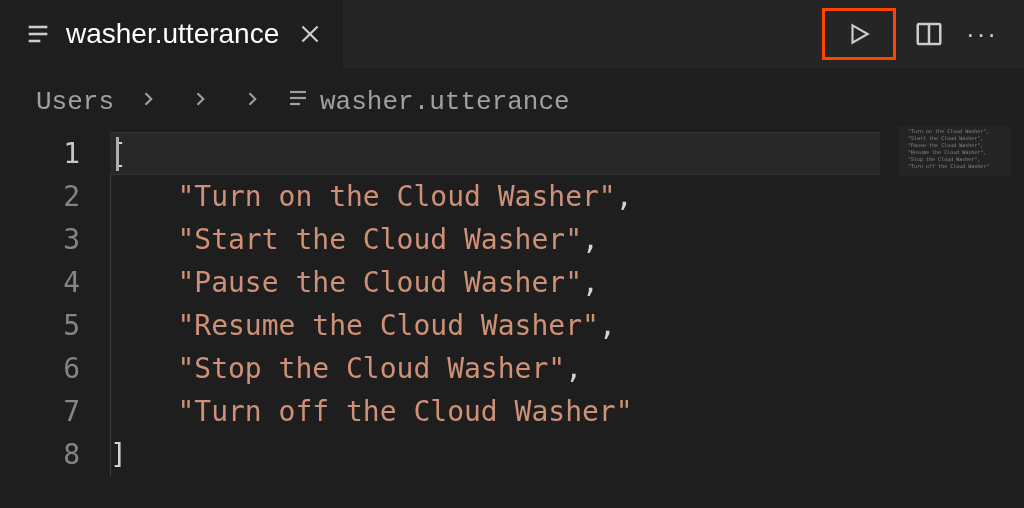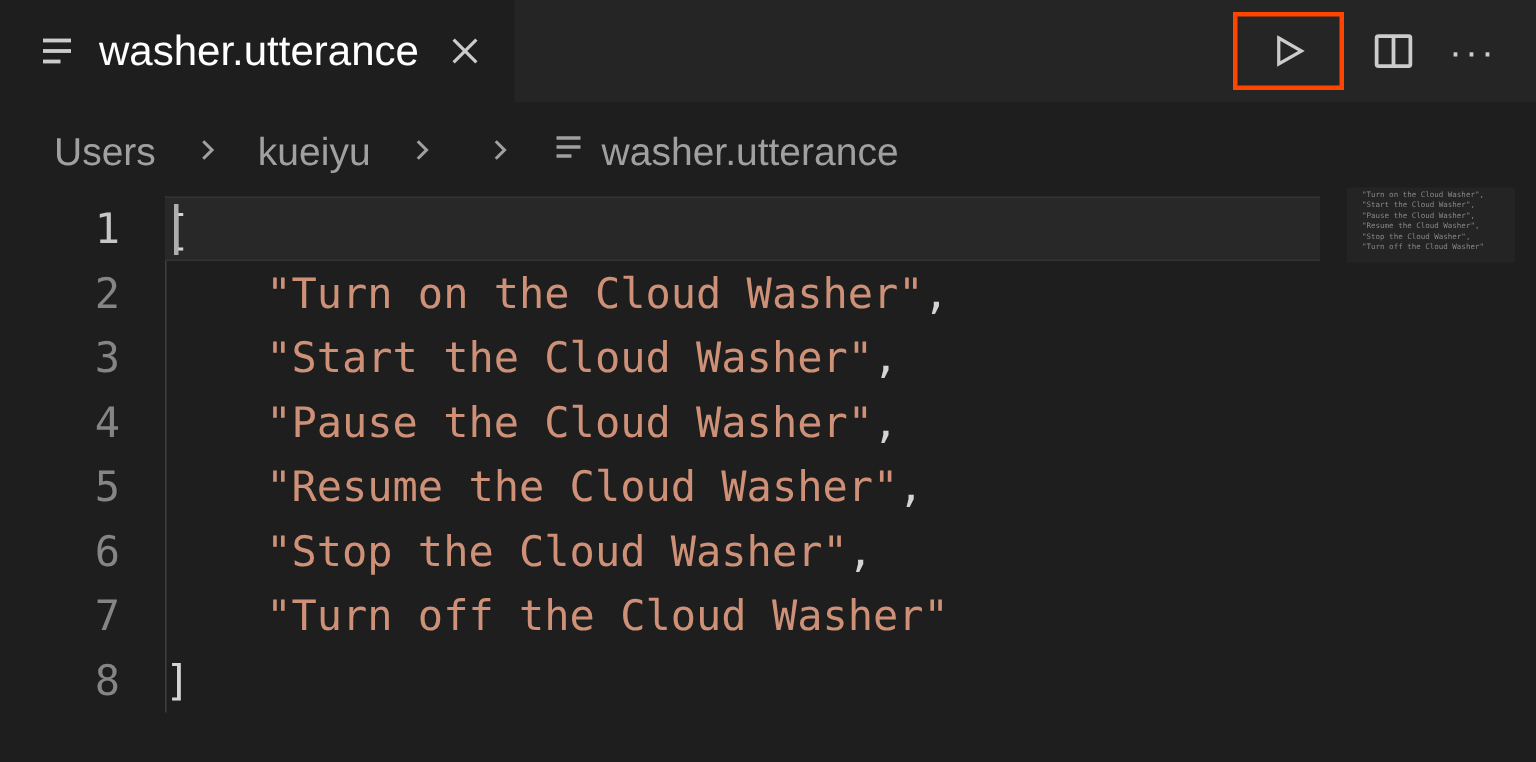--- a/index.html
+++ b/index.html
@@ -94,20 +94,21 @@
       letter-spacing: 2px;
       padding: 0 4px;
     }
     .breadcrumb {
       display: flex;
       align-items: center;
       padding: 18px 24px 8px 36px;
       font-size: 26px;
       color: #a0a0a0;
       gap: 16px;
+      font-family: Liberation Mono, monospace;
     }
     .breadcrumb-item {
       color: #a0a0a0;
     }
     .breadcrumb-sep {
       color: #a0a0a0;
       margin: 0 8px;
     }
     .breadcrumb-sep svg {
       width: 20px;
@@ -234,21 +235,20 @@
   </div>
 </div>
 
 <div class="breadcrumb">
   <span class="breadcrumb-item">Users</span>
   <span class="breadcrumb-sep">
     <svg viewBox="0 0 24 24" fill="none" stroke="#a0a0a0" stroke-width="2.5">
         <polyline points="9,5 16,12 9,19"></polyline>
       </svg>
   </span>
-  <span class="breadcrumb-item">kueiyu</span>
   <span class="breadcrumb-sep">
     <svg viewBox="0 0 24 24" fill="none" stroke="#a0a0a0" stroke-width="2.5">
         <polyline points="9,5 16,12 9,19"></polyline>
       </svg>
   </span>
   <span class="breadcrumb-sep">
     <svg viewBox="0 0 24 24" fill="none" stroke="#a0a0a0" stroke-width="2.5">
         <polyline points="9,5 16,12 9,19"></polyline>
       </svg>
   </span>

